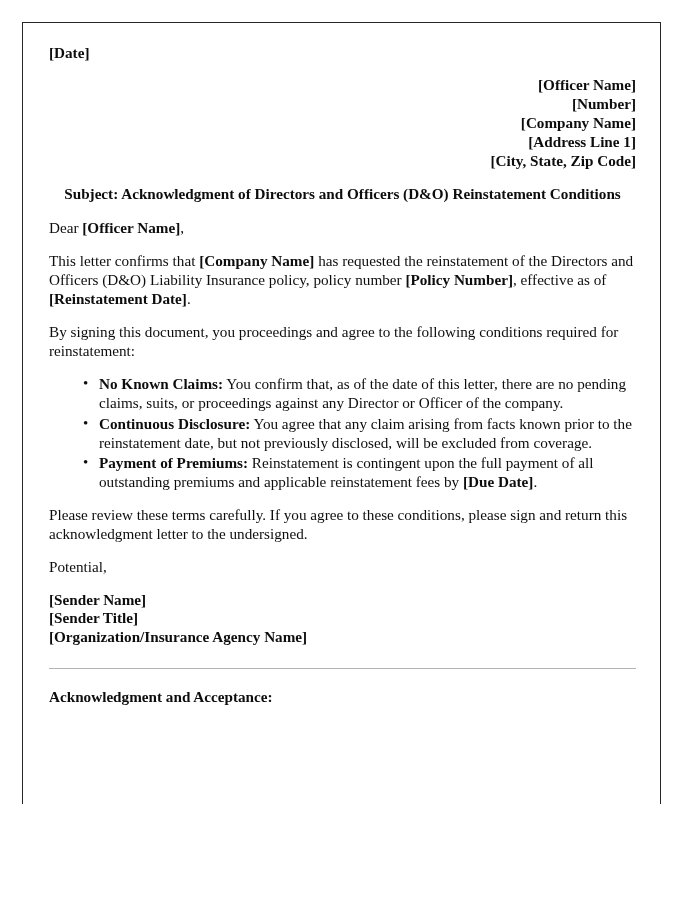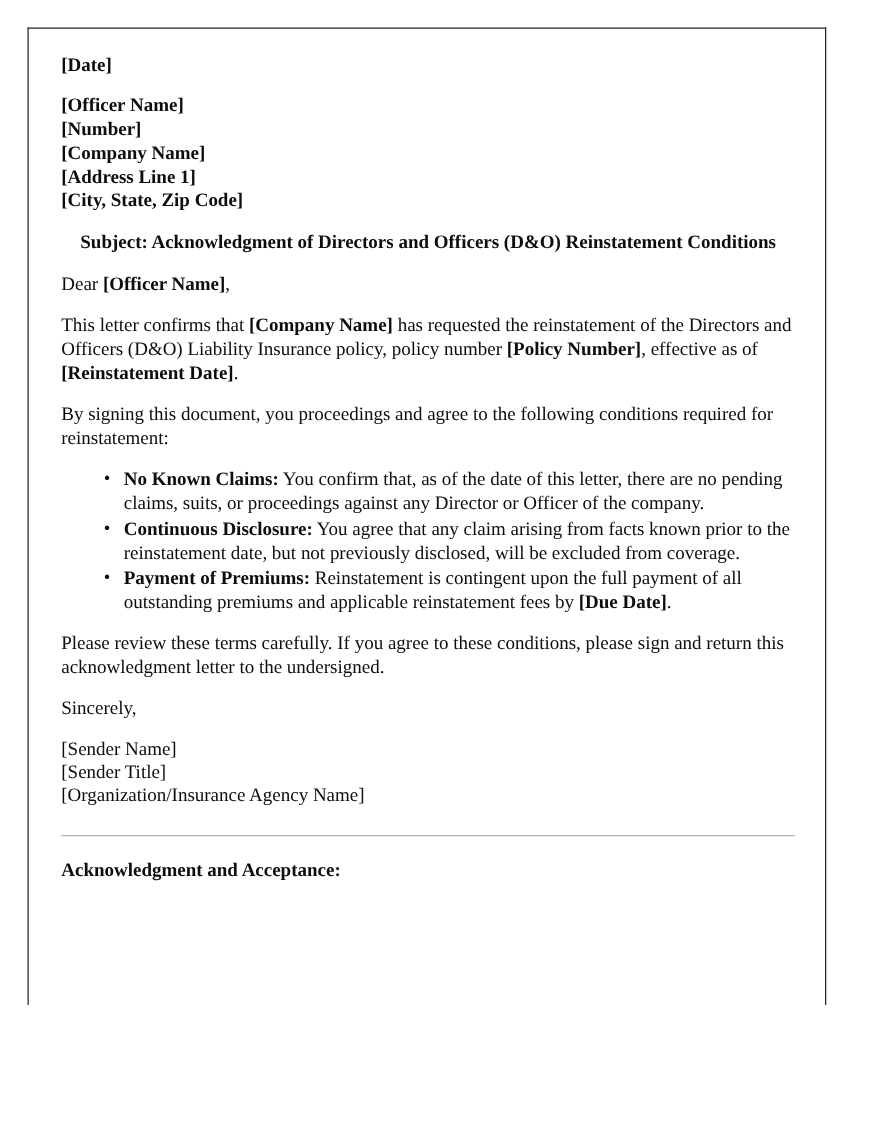--- a/index.html
+++ b/index.html
@@ -37,20 +37,21 @@
     line-height: 1.26;
     color: #0d0d0d;
   }
 
   .blk { margin: 0 0 14px 0; }
 
   .line { display: block; white-space: pre-wrap; }
 
   b, .b {
     font-weight: bold;
+    text-align: right;
   }
 
   .addr-block .line { line-height: 1.24; }
 
   .subject {
     font-weight: bold;
     margin: 0 0 14px 0;
     text-align: center;
   }
 
@@ -75,21 +76,21 @@
   }
 
   hr.divider {
     border: none;
     border-top: 1.2px solid #b4b4b4;
     margin: 21px 0 18px 0;
     height: 0;
     width: 100%;
   }
 
-  .sig-block .line { line-height: 1.24; font-weight: normal; }
+  .sig-block .line { line-height: 1.24; font-weight: bold; }
 
   .ack-head { font-weight: bold; margin: 0; }
 </style>
 </head>
 <body>
 
 <div id="page-frame">
   <div id="doc">
 
     <p class="blk">
@@ -123,21 +124,21 @@
       <li>
         <b>Continuous Disclosure:</b><span> You agree that any claim arising from facts known prior to the reinstatement date, but not previously disclosed, will be excluded from coverage.</span>
       </li>
       <li>
         <b>Payment of Premiums:</b><span> Reinstatement is contingent upon the full payment of all outstanding premiums and applicable reinstatement fees by </span><b>[Due Date]</b><span>.</span>
       </li>
     </ul>
 
     <p class="blk">Please review these terms carefully. If you agree to these conditions, please sign and return this acknowledgment letter to the undersigned.</p>
 
-    <p class="blk">Sincerely,</p>
+    <p class="blk">Potential,</p>
 
     <div class="blk sig-block">
       <span class="line">[Sender Name]</span>
       <span class="line">[Sender Title]</span>
       <span class="line">[Organization/Insurance Agency Name]</span>
     </div>
 
     <hr class="divider">
 
     <p class="ack-head">Acknowledgment and Acceptance:</p>

